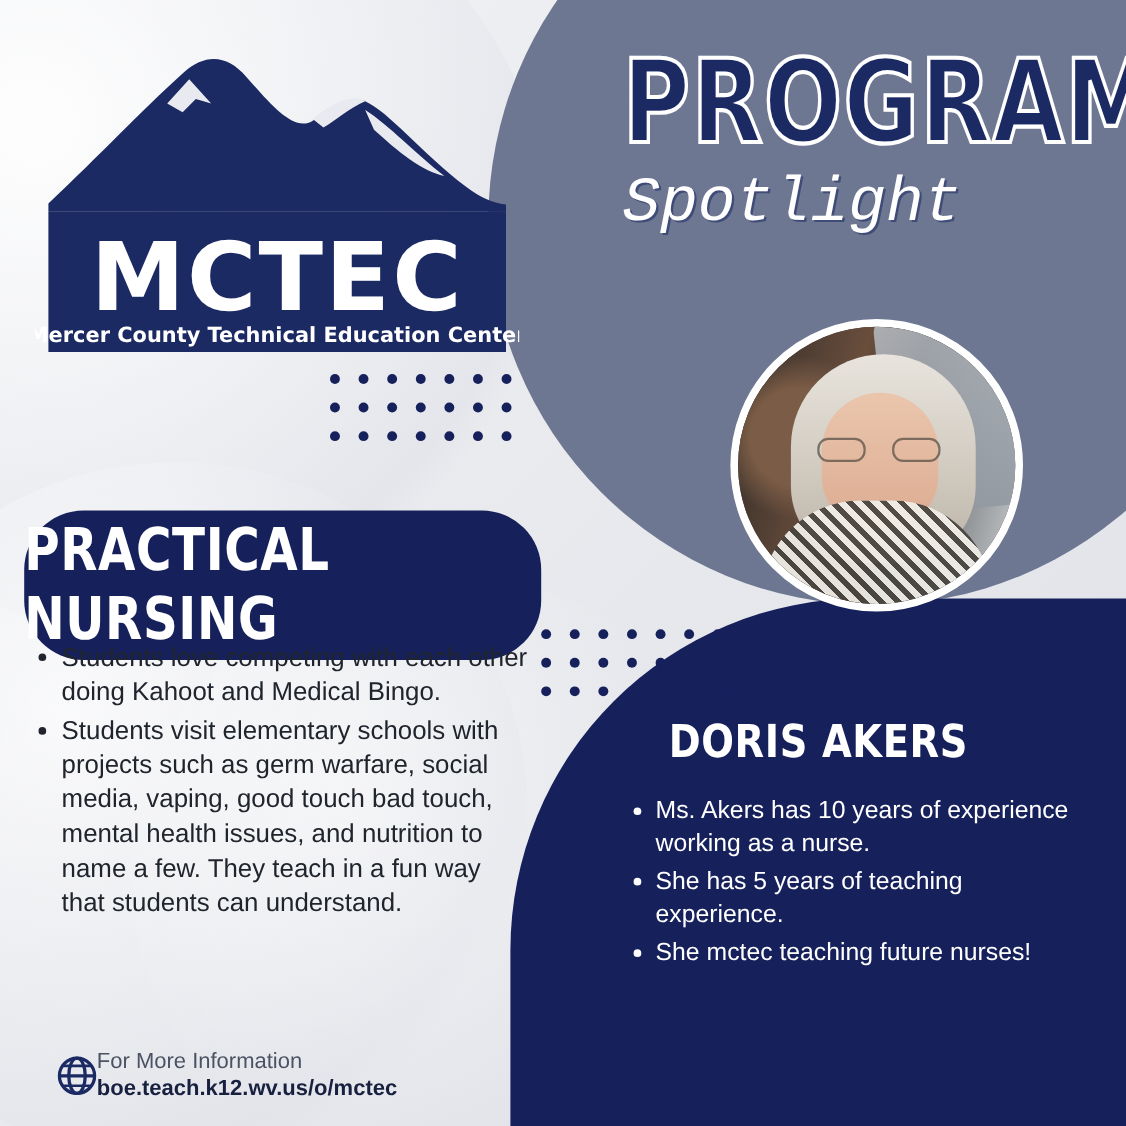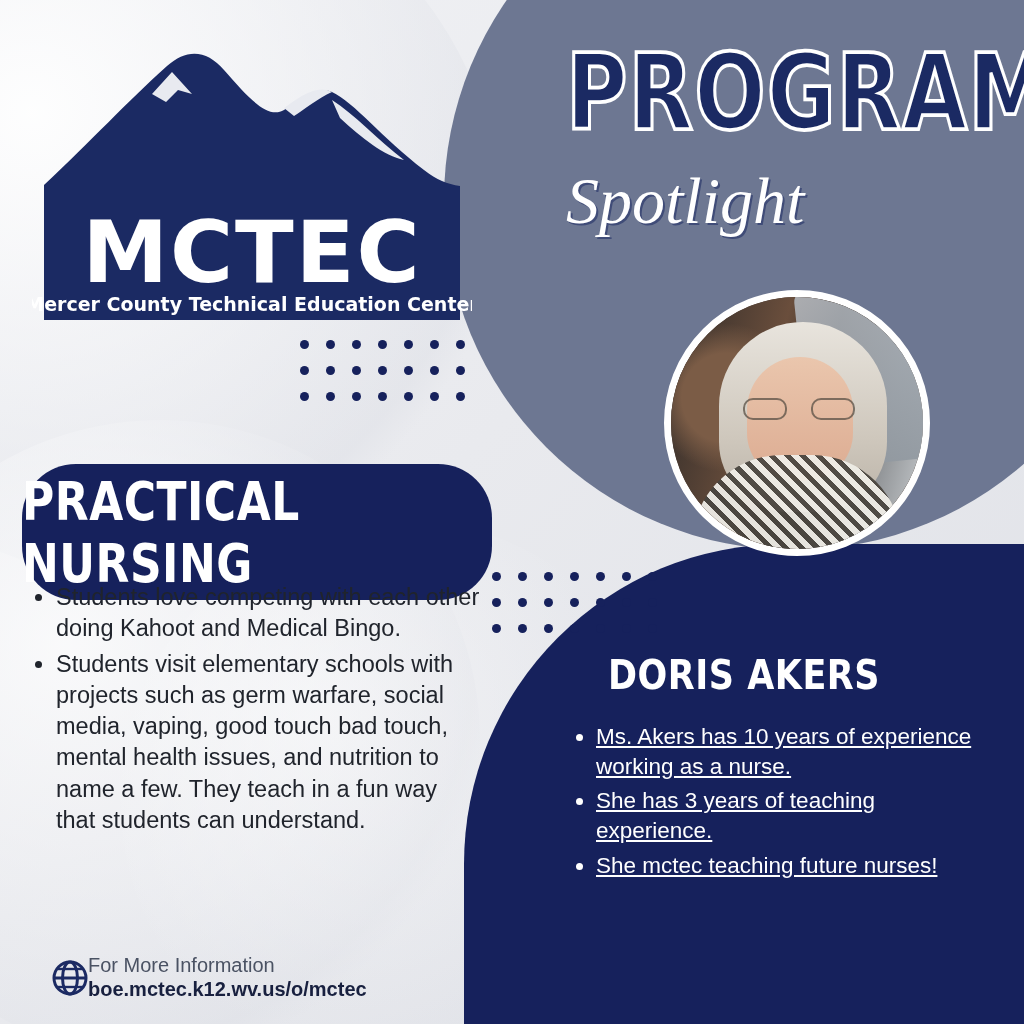--- a/index.html
+++ b/index.html
@@ -62,24 +62,24 @@
     font-size: 84px;
     line-height: .95;
     letter-spacing: 1px;
     color: #1b2a63;
     -webkit-text-stroke: 3px #ffffff;
     text-shadow: 0 0 0 #fff;
     transform: scaleY(1.25);
     transform-origin: top center;
   }
   .spotlight .script {
-    margin-top: 44px;
-    font-family: Liberation Serif, serif;
+    margin-top: 34px;
+    font-family: Liberation Mono, monospace;
     font-style: italic;
-    font-size: 66px;
+    font-size: 57px;
     line-height: 1;
     color: #ffffff;
     text-shadow: 2px 2px 0 rgba(27,42,99,.55);
   }
 
   
   .portrait {
     position: absolute;
     right: 94px; top: 290px;
     width: 266px; height: 266px;
@@ -179,21 +179,21 @@
     transform: scaleY(1.18);
   }
   .doris-list {
     position: absolute;
     right: 30px; top: 722px;
     width: 420px;
     color: #ffffff;
     font-size: 22.5px;
     line-height: 1.32;
   }
-  .doris-list li { margin-bottom: 5px; margin-left: 22px; text-decoration: underline; }
+  .doris-list li { margin-bottom: 5px; margin-left: 22px; }
 
   
   .dots {
     position: absolute;
     display: grid;
     gap: 17px;
   }
   .dots i {
     display: block;
     width: 9px; height: 9px;
@@ -313,33 +313,33 @@
       <i></i>
       <i></i>
       <i></i>
       <i></i>
       <i></i>
   </div>
 
   <div class="doris-title">DORIS AKERS</div>
   <ul class="doris-list">
     <li>Ms. Akers has 10 years of experience working as a nurse.</li>
-    <li>She has 3 years of teaching experience.</li>
+    <li>She has 5 years of teaching experience.</li>
     <li>She mctec teaching future nurses!</li>
   </ul>
 
   <div class="footer">
     <span class="globe">
       <svg viewBox="0 0 36 36" xmlns="http://www.w3.org/2000/svg">
         <circle cx="18" cy="18" r="16" fill="none" stroke="#1b2a63" stroke-width="3"></circle>
         <ellipse cx="18" cy="18" rx="7.5" ry="16" fill="none" stroke="#1b2a63" stroke-width="3"></ellipse>
         <line x1="2" y1="18" x2="34" y2="18" stroke="#1b2a63" stroke-width="3"></line>
         <line x1="5" y1="9" x2="31" y2="9" stroke="#1b2a63" stroke-width="2.4"></line>
         <line x1="5" y1="27" x2="31" y2="27" stroke="#1b2a63" stroke-width="2.4"></line>
       </svg>
     </span>
     <span class="footer-text">
       <span class="more">For More Information</span><br>
-      <span class="url">boe.mctec.k12.wv.us/o/mctec</span>
+      <span class="url">boe.teach.k12.wv.us/o/mctec</span>
     </span>
   </div>
 
 </div>
 
 </body></html>

